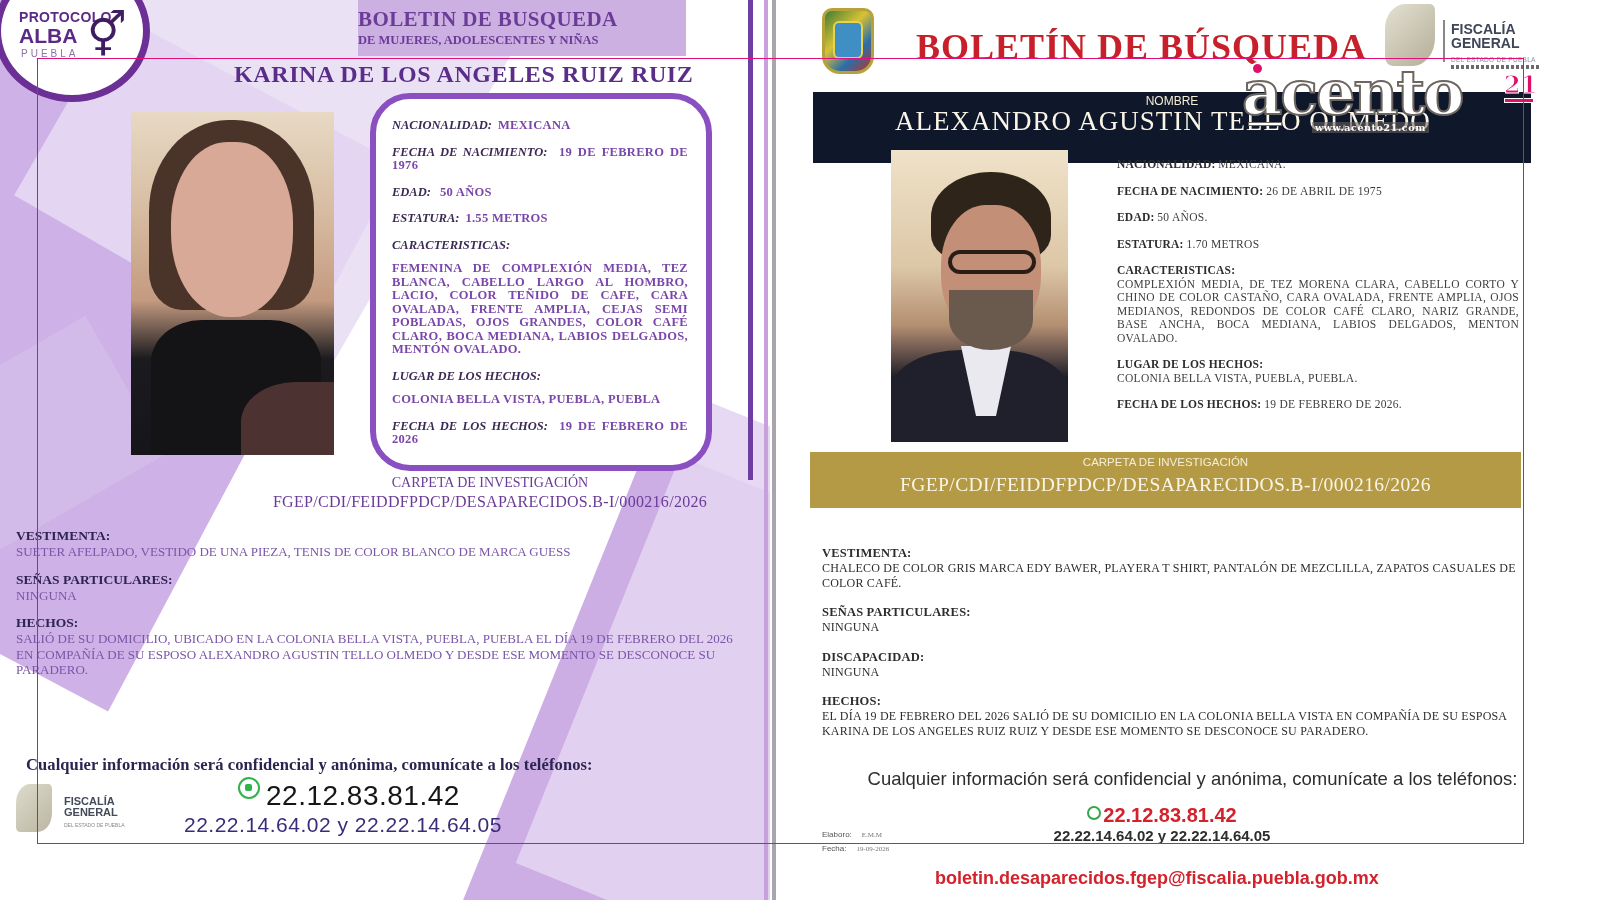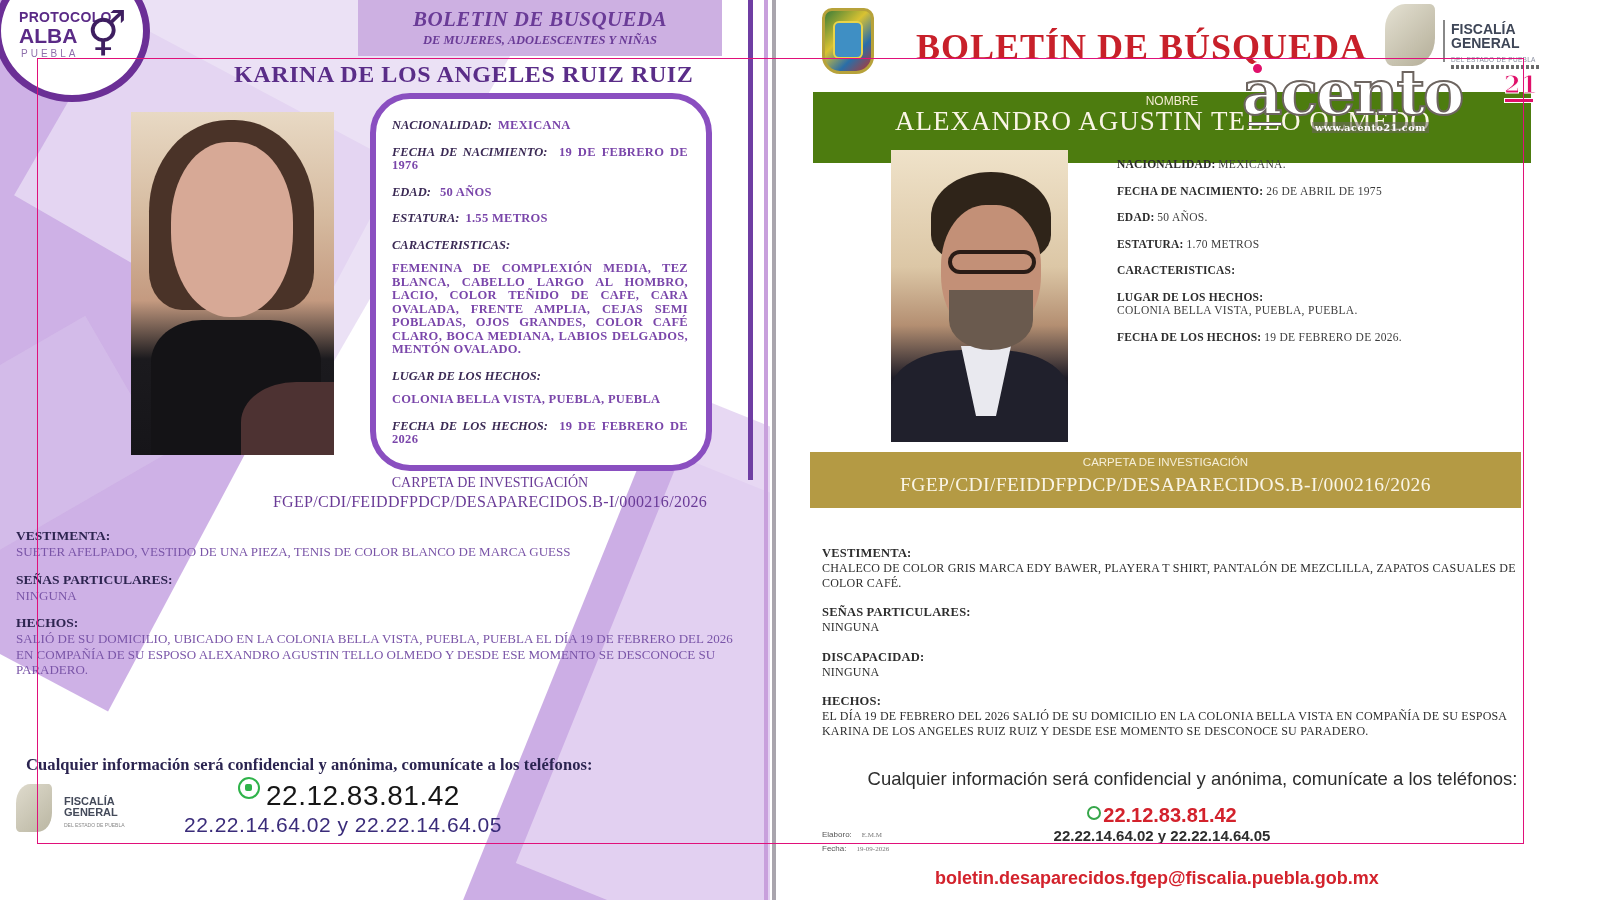--- a/index.html
+++ b/index.html
@@ -24,22 +24,22 @@
                background: #ffffff; border: 7px solid #6b2f96; z-index: 3; }
   .alba-logo .t1 { position: absolute; left: 18px; top: 42px; font-family: "Liberation Sans", sans-serif;
                    font-weight: bold; font-size: 14px; color: #5a2a86; letter-spacing: .3px; }
   .alba-logo .t2 { position: absolute; left: 18px; top: 57px; font-family: "Liberation Sans", sans-serif;
                    font-weight: bold; font-size: 21px; color: #5a2a86; text-align: right; }
   .alba-logo .t3 { position: absolute; left: 20px; top: 81px; font-family: "Liberation Sans", sans-serif;
                    font-size: 10px; color: #8e6fab; letter-spacing: 3px; }
   .alba-logo .venus { position: absolute; left: 86px; top: 46px; font-size: 44px; color: #3e1e60;
                       font-family: "DejaVu Sans", sans-serif; line-height: 1; }
 
-  .header-box { position: absolute; left: 358px; top: 0; width: 364px; height: 56px; background: #cdb0e2; z-index: 2;
-                text-align: center; font-style: italic; font-weight: bold; color: #6a3b97; }
+  .header-box { position: absolute; left: 358px; top: 0; width: 328px; height: 56px; background: #cdb0e2; z-index: 2;
+                font-weight: bold; color: #6a3b97; }
   .header-box .h1 { font-size: 21px; margin-top: 7px; letter-spacing: .4px; }
   .header-box .h2 { font-size: 12.5px; margin-top: 1px; }
 
   .vbar1 { position: absolute; left: 748px; top: 0; width: 5px; height: 480px; background: #6f3ea3; z-index: 2; }
   .vbar2 { position: absolute; left: 764px; top: 0; width: 4px; height: 900px; background: #c8a0dc; z-index: 2; }
 
   .name-l { position: absolute; left: 234px; top: 61px; font-size: 24px; font-weight: bold; color: #5a2d88;
             letter-spacing: .6px; z-index: 2; }
 
   .photo-l { position: absolute; left: 131px; top: 112px; width: 203px; height: 343px; z-index: 2;
@@ -105,21 +105,21 @@
   .fge-logo-r { position: absolute; left: 605px; top: 4px; width: 210px; height: 66px; }
   .fge-logo-r .bust { position: absolute; left: 0; top: 0; width: 50px; height: 62px;
                       background: linear-gradient(135deg, #e0dccb, #a69f85); border-radius: 40% 10% 45% 15%; opacity: .85; }
   .fge-logo-r .bar { position: absolute; left: 58px; top: 16px; width: 2px; height: 42px; background: #888; }
   .fge-logo-r .tx { position: absolute; left: 66px; top: 18px; font-family: "Liberation Sans", sans-serif; font-weight: bold;
                     font-size: 14px; line-height: 14px; color: #3e4657; }
   .fge-logo-r .sub { font-size: 6.5px; font-weight: normal; color: #8a8fa0; letter-spacing: .3px; line-height: 8px; }
   .fge-logo-r .pattern { display: block; width: 88px; height: 4px; margin-top: 1px;
                          background: repeating-linear-gradient(90deg, #6a6a6a 0 3px, transparent 3px 5px); }
 
-  .name-band { position: absolute; left: 33px; top: 92px; width: 718px; height: 71px; background: #4d7c0f; }
+  .name-band { position: absolute; left: 33px; top: 92px; width: 718px; height: 71px; background: #0f172a; }
   .name-band .lbl { position: absolute; left: 0; width: 100%; top: 2px; text-align: center;
                     font-family: "Liberation Sans", sans-serif; font-size: 12px; color: #f4ecd4; }
   .name-band .nm { position: absolute; left: 82px; top: 14px; font-size: 27px; color: #faf5e6; letter-spacing: 1px; }
 
   .acento { position: absolute; left: 462px; top: 58px; height: 80px; z-index: 5; }
   .acento .word { font-family: "DejaVu Serif", serif; font-weight: bold; font-size: 62px; color: #ffffff; letter-spacing: -2px;
                   -webkit-text-stroke: 2px #6d6560; line-height: 70px; }
   .acento .dot { position: absolute; left: 9px; top: 4px; width: 13px; height: 13px; border-radius: 50%; background: #e0106a;
                  border: 2px solid #fff; }
   .acento .num { position: absolute; left: 262px; top: 12px; font-family: "DejaVu Serif", serif; font-weight: bold; font-size: 24px;
@@ -322,20 +322,21 @@
       <span class="lbl">FECHA DE NACIMIENTO:</span> <span class="val">26 DE ABRIL DE 1975</span>
     </div>
     <div class="row">
       <span class="lbl">EDAD:</span> <span class="val">50 AÑOS.</span>
     </div>
     <div class="row">
       <span class="lbl">ESTATURA:</span> <span class="val">1.70 METROS</span>
     </div>
     <div class="row">
       <span class="lbl block">CARACTERISTICAS:</span>
+      <span class="val block">COMPLEXIÓN MEDIA, DE TEZ MORENA CLARA, CABELLO CORTO Y CHINO DE COLOR CASTAÑO, CARA OVALADA, FRENTE AMPLIA, OJOS MEDIANOS, REDONDOS DE COLOR CAFÉ CLARO, NARIZ GRANDE, BASE ANCHA, BOCA MEDIANA, LABIOS DELGADOS, MENTON OVALADO.</span>
     </div>
     <div class="row">
       <span class="lbl block">LUGAR DE LOS HECHOS:</span>
       <span class="val block">COLONIA BELLA VISTA, PUEBLA, PUEBLA.</span>
     </div>
     <div class="row">
       <span class="lbl">FECHA DE LOS HECHOS:</span> <span class="val">19 DE FEBRERO DE 2026.</span>
     </div>
   </div>
 

